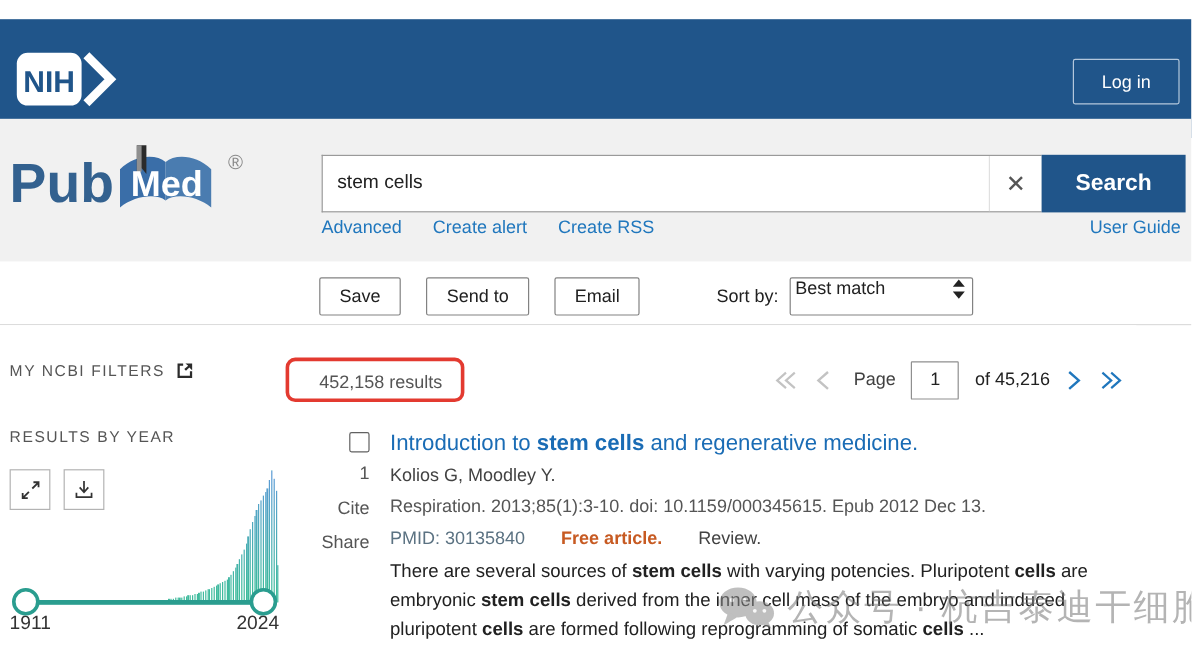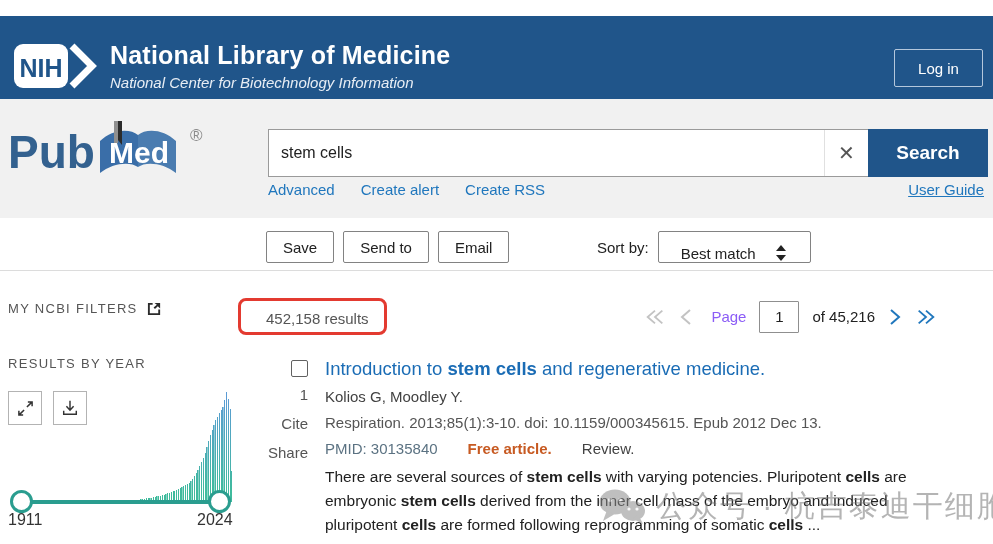--- a/index.html
+++ b/index.html
@@ -21,29 +21,29 @@
   
   #search-section{position:absolute;left:0;top:99px;width:993px;height:119px;background:#f1f1f1;}
   .pubmed-logo{position:absolute;left:8px;top:20px;}
   .search-form{position:absolute;left:268px;top:30px;width:720px;height:48px;display:flex;}
   .search-box{flex:1;display:flex;align-items:center;background:#fff;border:1px solid #9a9a9a;border-right:none;}
   .search-input{flex:1;height:100%;border:none;outline:none;font-size:16px;color:#212121;padding-left:12px;font-family:inherit;background:transparent;}
   .clear-btn{width:44px;height:100%;border:none;background:transparent;color:#555;font-size:20px;cursor:pointer;border-left:1px solid #e0e0e0;}
   .search-btn{width:120px;height:48px;background:var(--header-blue);color:#fff;border:none;font-size:19px;font-weight:700;font-family:inherit;cursor:pointer;}
   .search-links{position:absolute;left:268px;top:82px;display:flex;gap:26px;}
   .search-links a,.user-guide{color:var(--link-blue);font-size:15px;text-decoration:none;cursor:pointer;}
-  .user-guide{position:absolute;right:9px;top:82px;text-decoration:underline;}
+  .user-guide{position:absolute;right:9px;top:82px;}
 
   
   #toolbar{position:absolute;left:0;top:218px;width:993px;height:53px;background:#fff;border-bottom:1px solid #dcdcdc;}
-  .tb-group{position:absolute;top:13px;display:flex;gap:9px;justify-content:flex-end;}
+  .tb-group{position:absolute;top:13px;display:flex;gap:21px;justify-content:flex-end;}
   .tb-btn{height:32px;padding:0 16px;background:#fff;border:1px solid #828282;border-radius:2px;font-size:15px;color:#212121;font-family:inherit;cursor:pointer;display:flex;align-items:center;gap:8px;}
   .sort-group{position:absolute;left:597px;top:13px;display:flex;align-items:center;gap:9px;}
   .sort-label{font-size:15px;color:#212121;}
-  .sort-select{width:153px;height:32px;border:1px solid #828282;border-radius:2px;background:#fff;display:flex;align-items:flex-end;justify-content:space-between;padding:0 22px;font-size:15px;color:#212121;cursor:pointer;}
+  .sort-select{width:153px;height:32px;border:1px solid #828282;border-radius:2px;background:#fff;display:flex;align-items:flex-start;justify-content:space-between;padding:0 4px;font-size:15px;color:#212121;cursor:pointer;}
   .display-group{position:absolute;right:6px;top:13px;}
 
   
   #content{position:absolute;left:0;top:271px;width:947px;height:273px;background:#fff;}
 
   
   .side-h{position:absolute;left:8px;display:flex;align-items:center;gap:9px;font-size:13px;letter-spacing:1.3px;color:#555;}
   #filters-h{top:30px;cursor:pointer;}
   #rby-h{top:85px;align-items:center;}
   .chart-btns{position:absolute;left:8px;top:120px;display:flex;gap:11px;z-index:3;}
@@ -54,21 +54,21 @@
   .slider-handle{position:absolute;top:219px;width:23px;height:23px;border-radius:50%;background:#fff;border:3px solid var(--slider-teal);z-index:4;cursor:pointer;}
   #handle-min{left:10px;} #handle-max{left:208px;}
   .axis-label{position:absolute;top:240px;font-size:16px;color:#333;}
   #axis-min{left:8px;} #axis-max{left:197px;}
 
   
   .results-count{position:absolute;left:266px;top:39px;font-size:15px;color:#555;}
   .annotation-box{position:absolute;left:238px;top:27px;width:149px;height:37px;border:3px solid var(--annotation-red);border-radius:8px;pointer-events:none;z-index:6;}
   .pagination{position:absolute;right:10px;top:29px;display:flex;align-items:center;gap:13px;height:33px;}
   .pg-icon{display:flex;align-items:center;cursor:pointer;}
-  .pg-label{font-size:15px;color:#8b5cf6;margin-left:5px;}
+  .pg-label{font-size:15px;color:#404040;margin-left:5px;}
   .page-input{width:40px;height:32px;border:1px solid #8f8f8f;text-align:center;font-size:15px;color:#212121;font-family:inherit;border-radius:1px;}
   .of-label{font-size:15px;color:#212121;}
 
   
   .article{position:absolute;left:264px;top:86px;right:8px;display:flex;}
   .art-left{width:44px;margin-right:17px;display:flex;flex-direction:column;align-items:flex-end;padding-top:3px;}
   .chk{width:17px;height:17px;appearance:none;border:1px solid #616161;background:#fff;cursor:pointer;border-radius:2px;}
   .art-num{font-size:15px;color:#555;margin-top:9px;}
   .art-action{font-size:15px;color:#555;margin-top:12px;cursor:pointer;}
   .art-body{flex:1;padding-right:22px;}
@@ -89,24 +89,20 @@
 <body>
 
 <div id="screen">
 
   <div id="header">
     <svg width="86" height="56" viewBox="0 0 86 56">
       <rect x="2" y="6" width="54" height="44" rx="9" fill="#ffffff"></rect>
       <text x="29" y="39" text-anchor="middle" font-size="25" font-weight="800" fill="#20558a" font-family="Liberation Sans, sans-serif">NIH</text>
       <path d="M60 8 L80 28 L60 48" stroke="#ffffff" stroke-width="7" fill="none"></path>
     </svg>
-    <div class="hdr-text">
-      <div class="hdr-title">National Library of Medicine</div>
-      <div class="hdr-sub">National Center for Biotechnology Information</div>
-    </div>
     <button class="login-btn">Log in</button>
   </div>
 
   <div id="search-section">
     <svg class="pubmed-logo" width="210" height="64" viewBox="0 0 210 64">
       <text x="0" y="49" font-size="46" font-weight="800" fill="#33618f" font-family="Liberation Sans, sans-serif">Pub</text>
       <g>
         <path d="M92 22 C104 10 122 9 130 16 L130 48 C122 42 104 44 92 54 Z" fill="#3a6ea8"></path>
         <path d="M168 22 C156 10 138 9 130 16 L130 48 C138 42 156 44 168 54 Z" fill="#4a7cb0"></path>
         <path d="M106 2 L114 2 L114 26 L110 21 L106 26 Z" fill="#2b2b2b"></path>

